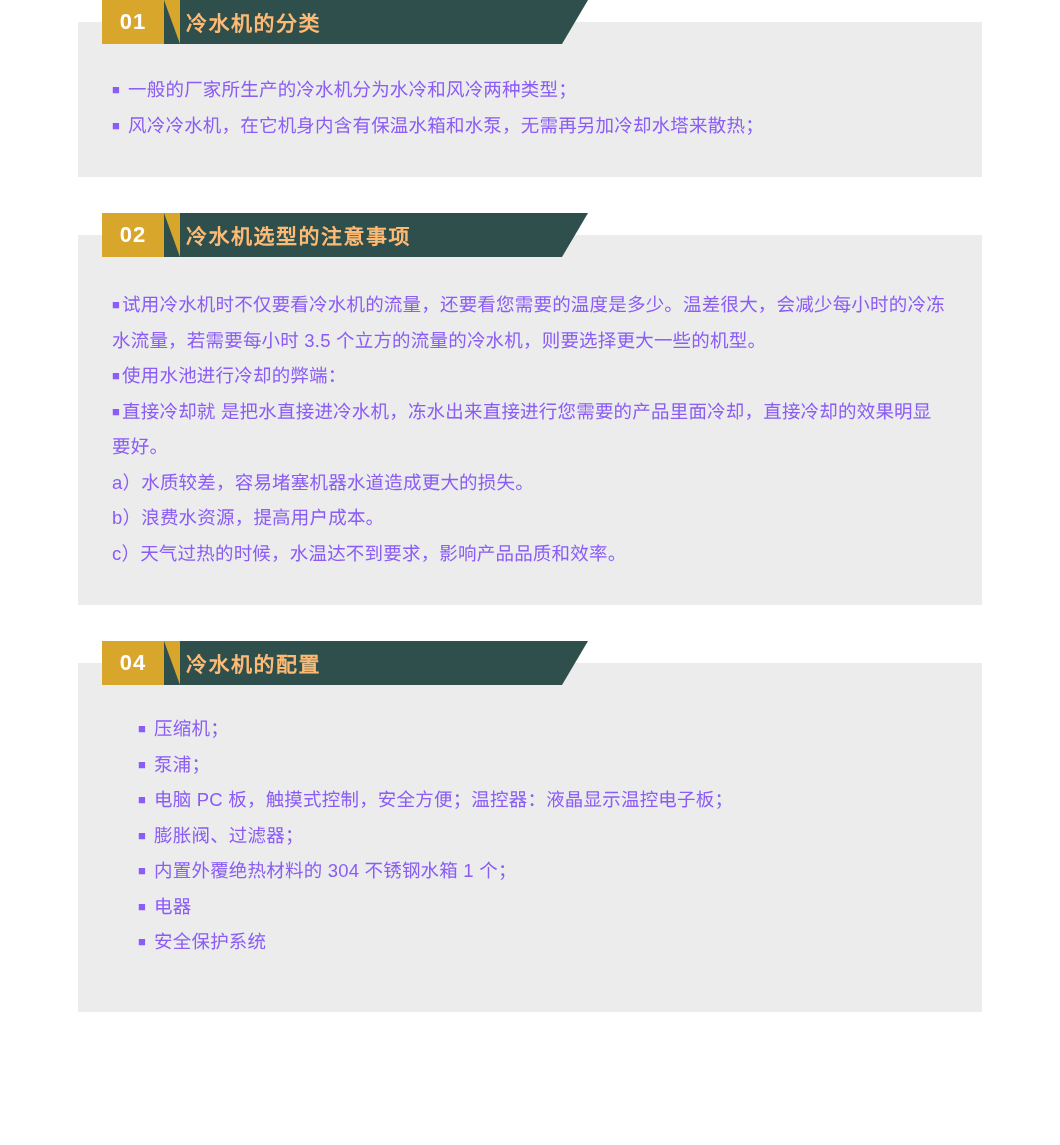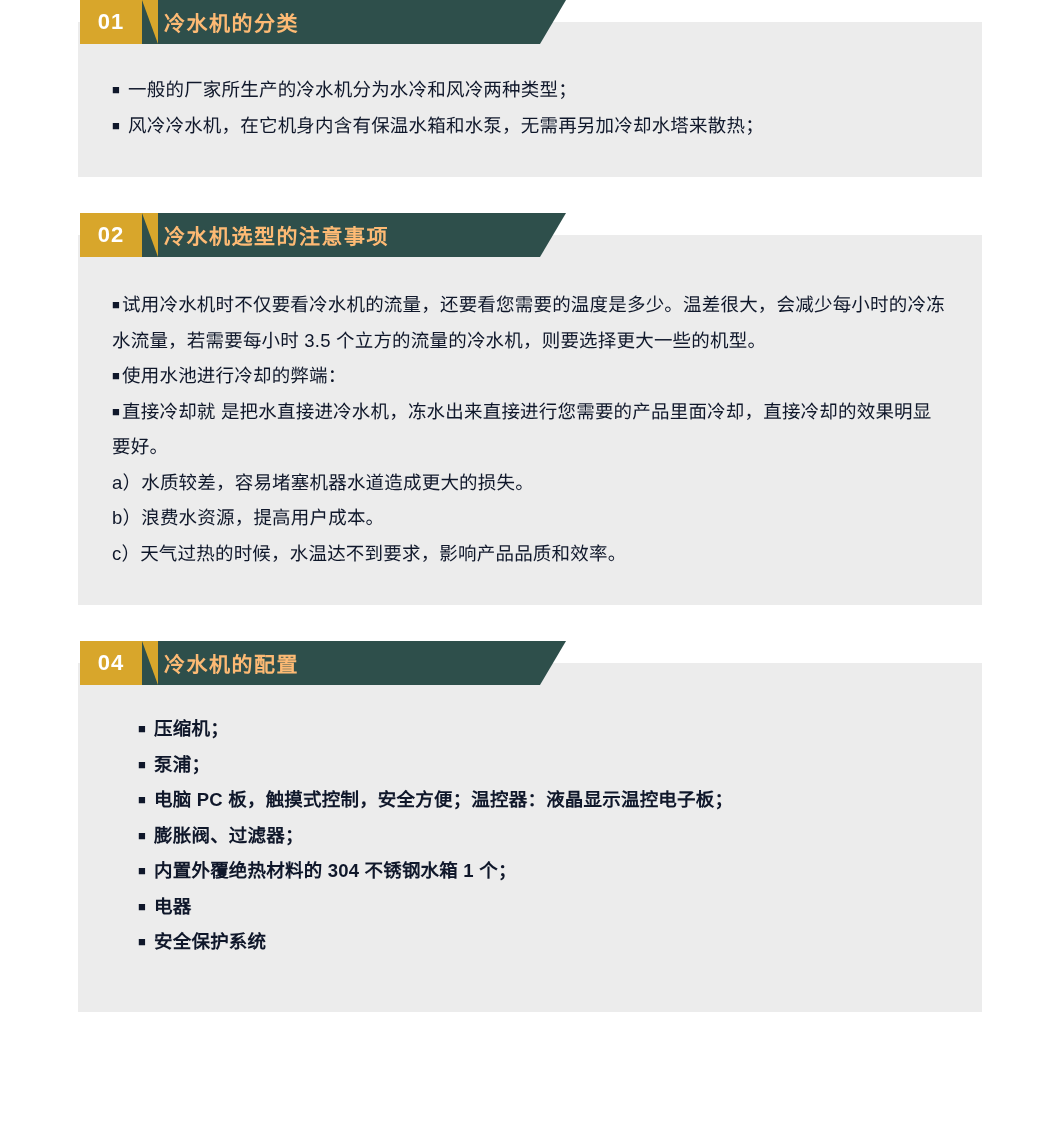--- a/index.html
+++ b/index.html
@@ -26,21 +26,21 @@
     position: relative;
     margin: 0;
   }
   
   .ribbon {
     position: relative;
     display: flex;
     align-items: stretch;
     height: 44px;
     width: 460px;
-    margin-left: 80px;
+    margin-left: 102px;
     z-index: 3;
   }
   .ribbon-num {
     width: 62px;
     background: #d8a62b;
     color: #ffffff;
     font-size: 22px;
     font-weight: bold;
     display: flex;
     align-items: center;
@@ -91,21 +91,21 @@
     padding: 36px 34px 30px 34px;
     box-sizing: border-box;
     position: relative;
     top: -22px;
     padding-top: 48px;
   }
   .panel p {
     margin: 0;
     font-size: 18.5px;
     line-height: 1.92;
-    color: #0f172a;
+    color: #8b5cf6;
     letter-spacing: 0.2px;
   }
   .bullet-line {
     display: block;
     text-indent: 0;
   }
   .sq {
     font-size: 13px;
     vertical-align: 2px;
     margin-right: 8px;
@@ -116,21 +116,21 @@
     margin-right: 2px;
   }
   .list-item {
     font-size: 18.5px;
     line-height: 2.12;
     color: #1d1d1d;
     padding-left: 26px;
   }
   .s1 .panel { padding-top: 50px; padding-bottom: 34px; }
   .s2 .panel { padding-top: 52px; padding-bottom: 34px; }
-  .s3 .panel { padding-top: 48px; padding-bottom: 52px; font-weight: bold; }
+  .s3 .panel { padding-top: 48px; padding-bottom: 52px; }
   .sec-gap { height: 14px; }
 </style>
 </head>
 <body>
 
 <div class="page">
 
   <div class="section s1">
     <div class="ribbon">
       <div class="ribbon-num">01</div>

